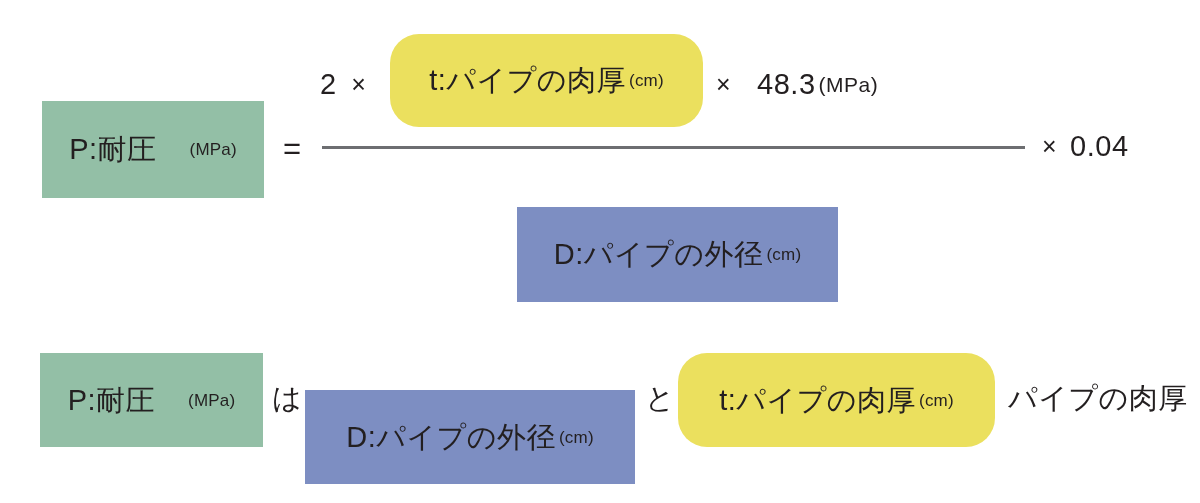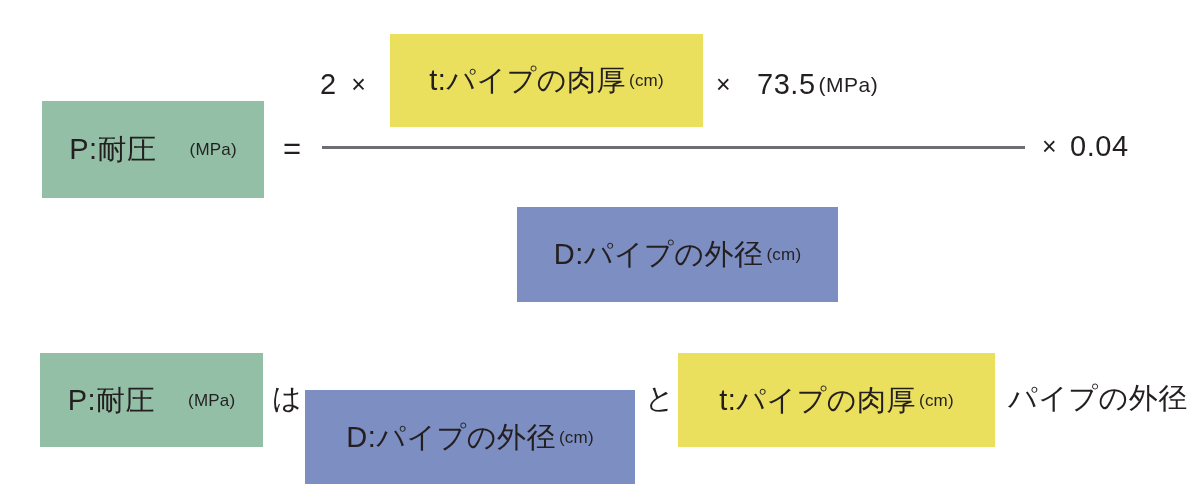--- a/index.html
+++ b/index.html
@@ -35,21 +35,21 @@
   .chip .main {
     font-size: 29px;
     letter-spacing: .5px;
   }
   .chip .unit {
     font-size: 17px;
     letter-spacing: .2px;
     margin-left: 3px;
   }
   .hl-green  { background: #93bfa6; gap: 30px; }
-  .hl-yellow { background: #ebe05e; }
+  .hl-yellow { background: #ebe05e; border-radius: 29px; }
   .hl-blue   { background: #7d8ec2; margin-top: 37px; }
 
   .plain {
     position: absolute;
     white-space: nowrap;
     line-height: 1;
     font-size: 29px;
     letter-spacing: .5px;
     display: flex;
     align-items: center;
@@ -111,21 +111,21 @@
     <span style="margin-left:13px;font-size:25px;">×</span>
   </div>
 
   <div class="chip hl-yellow" id="eq-numer-box" style="background: rgb(235, 224, 94);">
     <span class="main">t:パイプの肉厚</span>
     <span class="unit">(cm)</span>
   </div>
 
   <div class="plain" id="eq-stress">
     <span class="times">×</span>
-    <span class="val">73.5</span>
+    <span class="val">48.3</span>
     <span class="small">(MPa)</span>
   </div>
 
   <div id="eq-bar" style="background: rgb(109, 110, 113);"></div>
 
   <div class="chip hl-blue" id="eq-denom-box" style="background: rgb(125, 142, 194);">
     <span class="main">D:パイプの外径</span>
     <span class="unit">(cm)</span>
   </div>
 
@@ -146,15 +146,15 @@
     <span class="unit">(cm)</span>
   </div>
 
   <div class="plain" id="sen-to">と</div>
 
   <div class="chip hl-yellow" id="sen-t-box" style="background: rgb(235, 224, 94);">
     <span class="main">t:パイプの肉厚</span>
     <span class="unit">(cm)</span>
   </div>
 
-  <div class="plain" id="sen-tail">パイプの外径</div>
+  <div class="plain" id="sen-tail">パイプの肉厚</div>
 
 </div>
 
 </body></html>

